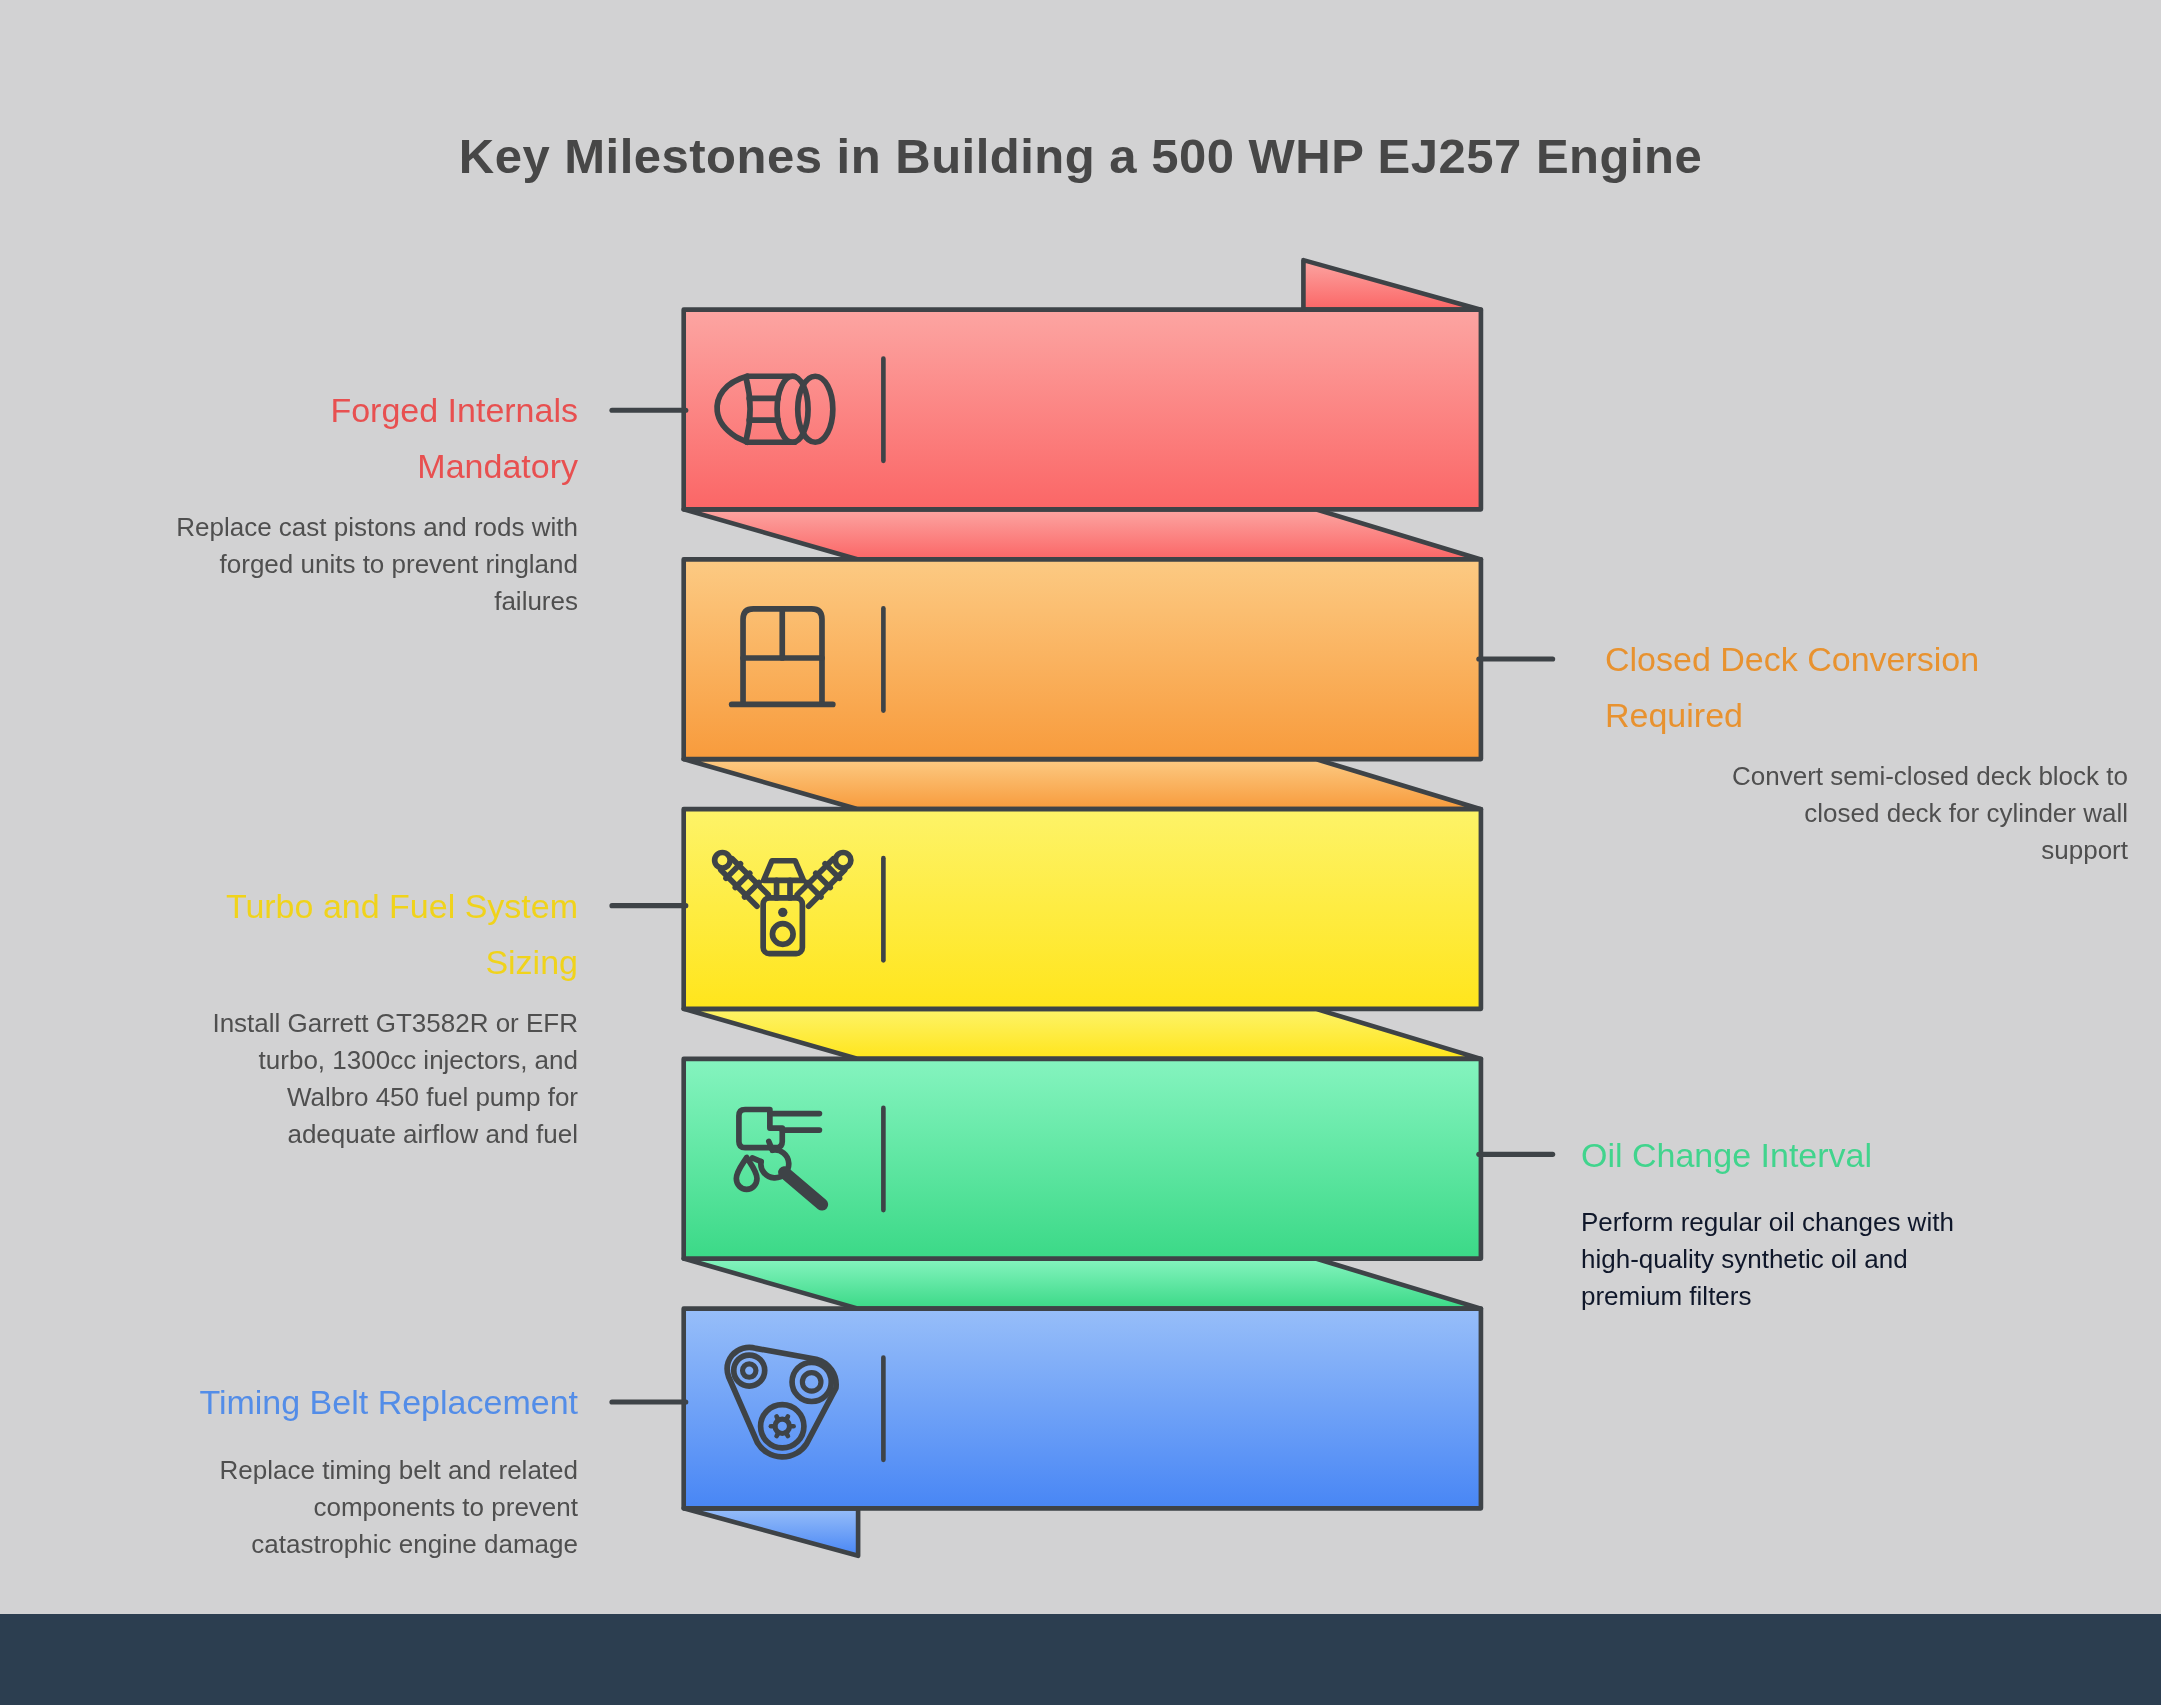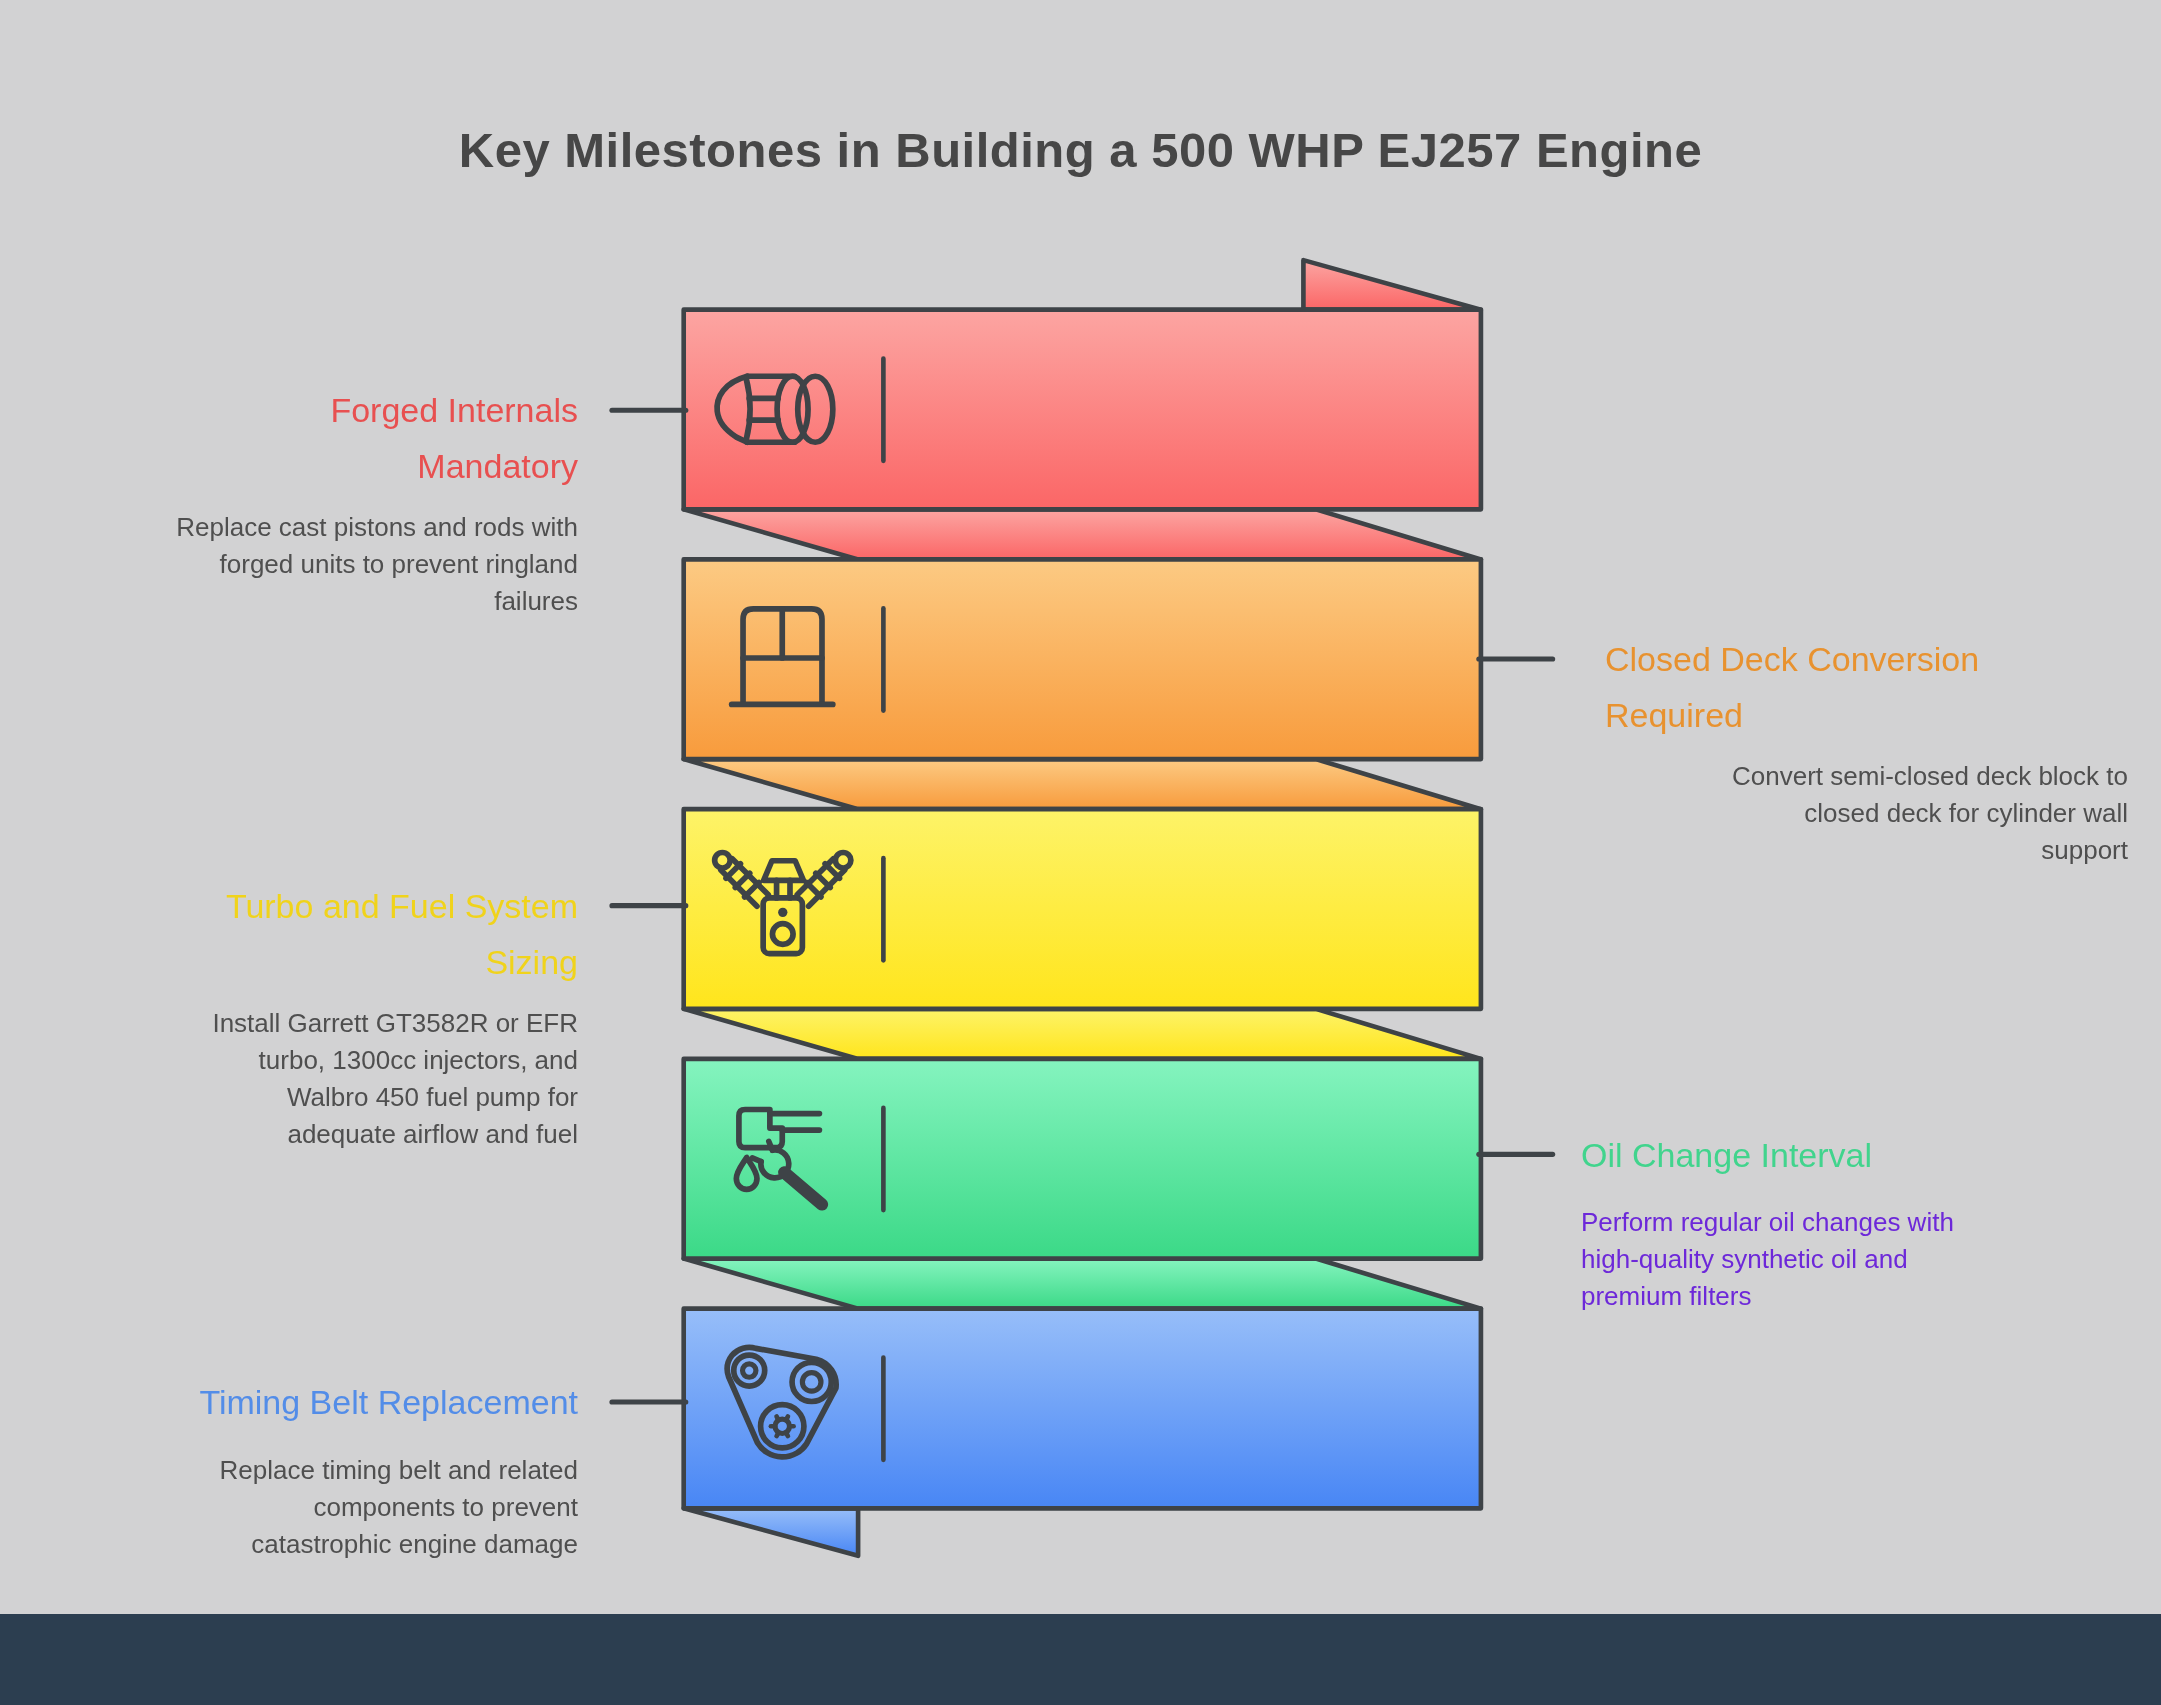--- a/index.html
+++ b/index.html
@@ -13,21 +13,21 @@
   }
   .ribbon-svg {
     position: absolute;
     left: 0; top: 0;
     width: 2161px;
     height: 1705px;
   }
   .main-title {
     position: absolute;
     left: 0; right: 0;
-    top: 122px;
+    top: 128px;
     text-align: center;
     font-size: 49px;
     font-weight: bold;
     letter-spacing: 0.5px;
     color: #474747;
   }
   .sec-title {
     position: absolute;
     font-size: 34px;
     line-height: 56px;
@@ -202,21 +202,21 @@
 support</div>
 
   <div class="sec-title side-left t2" style="color: rgb(240, 211, 27);">Turbo and Fuel System
 Sizing</div>
   <div class="sec-desc side-left d2" style="color: rgb(79, 79, 79);">Install Garrett GT3582R or EFR
 turbo, 1300cc injectors, and
 Walbro 450 fuel pump for
 adequate airflow and fuel</div>
 
   <div class="sec-title side-right t3" style="color: rgb(65, 212, 141);">Oil Change Interval</div>
-  <div class="sec-desc side-right d3" style="color: #6d28d9;">Perform regular oil changes with
+  <div class="sec-desc side-right d3" style="color: #0f172a;">Perform regular oil changes with
 high-quality synthetic oil and
 premium filters</div>
 
   <div class="sec-title side-left t4" style="color: rgb(83, 141, 232);">Timing Belt Replacement</div>
   <div class="sec-desc side-left d4" style="color: rgb(79, 79, 79);">Replace timing belt and related
 components to prevent
 catastrophic engine damage</div>
 
   <div class="footer-bar" style="background-color: rgb(44, 62, 80);"></div>
 </div>

